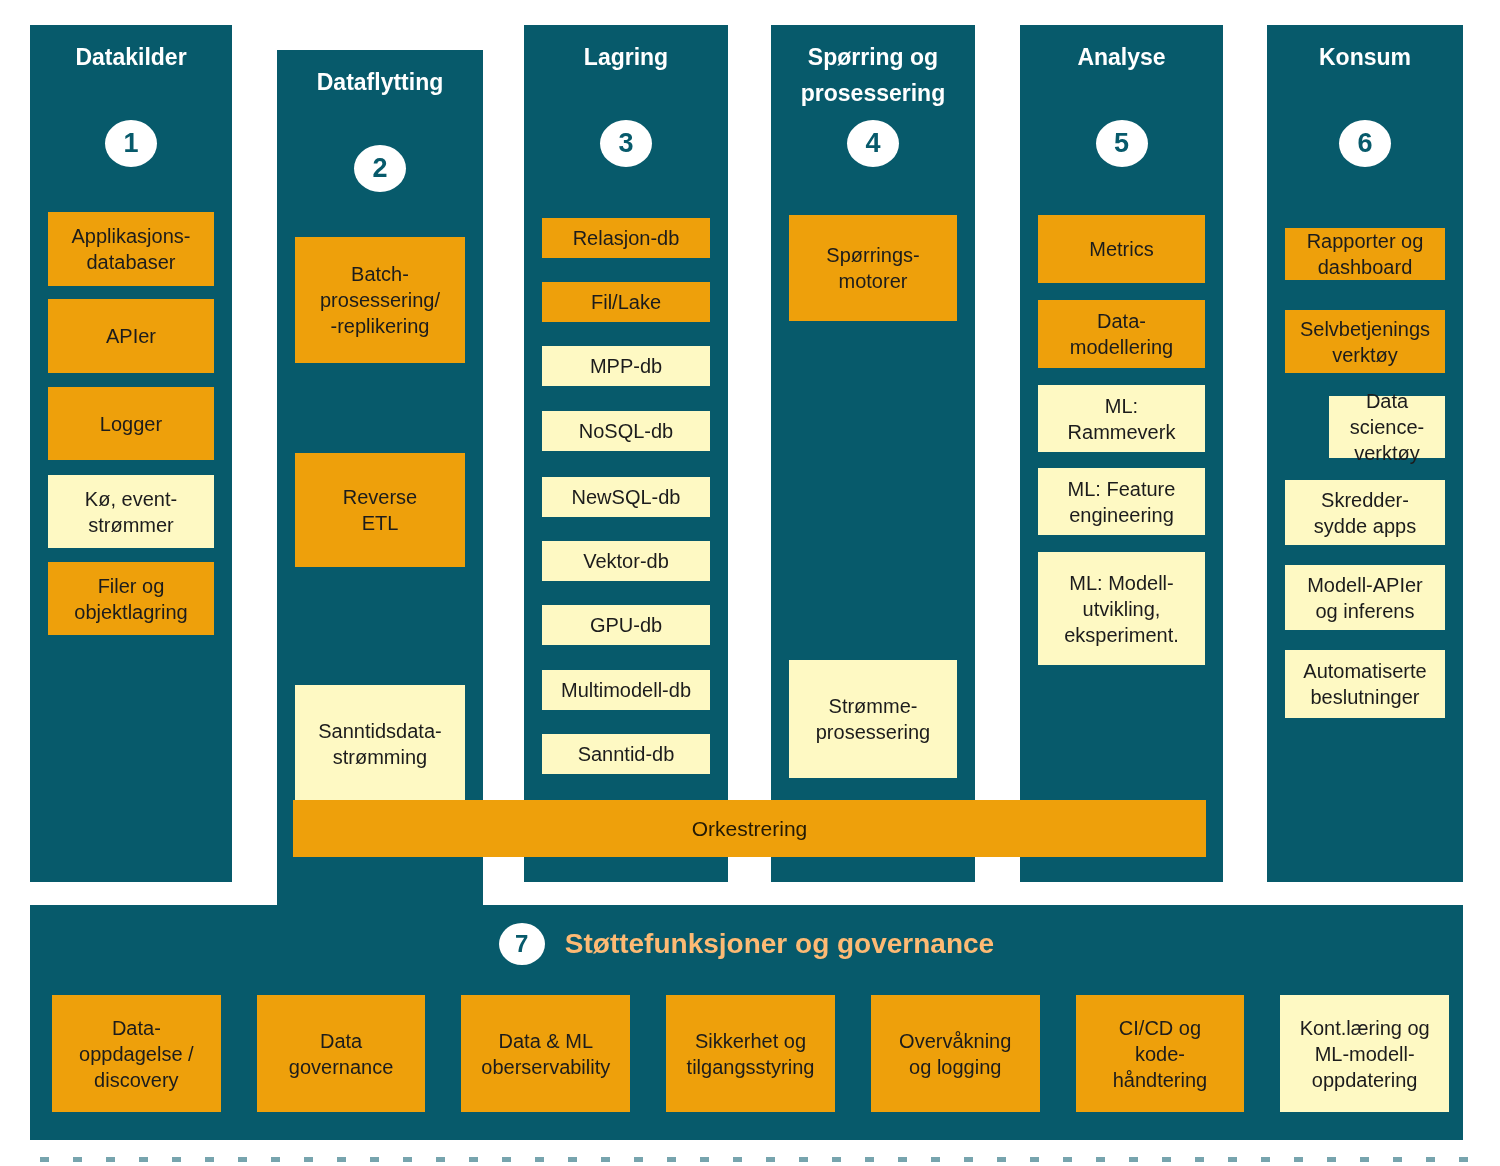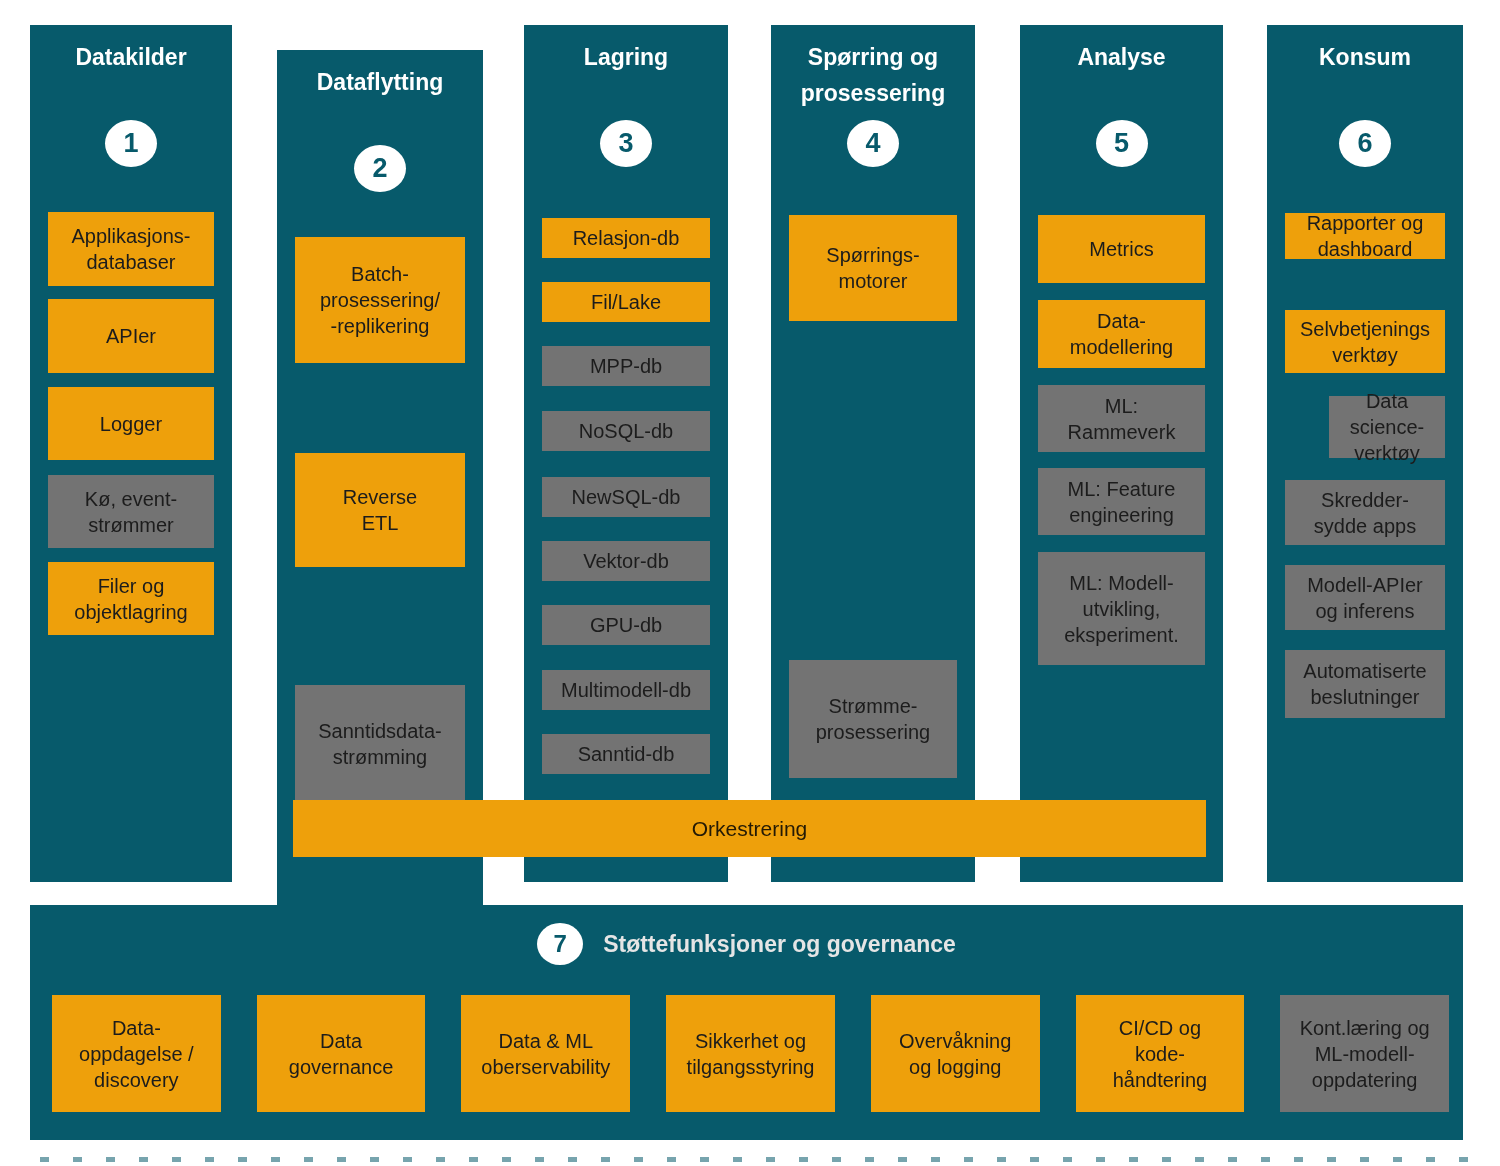--- a/index.html
+++ b/index.html
@@ -21,40 +21,40 @@
     display:flex; align-items:center; justify-content:center;
     color:#075A6B; font-weight:bold; font-size:27px;
   }
   .box {
     position:absolute; left:18px; right:18px;
     display:flex; align-items:center; justify-content:center;
     text-align:center; white-space:pre-line;
     font-size:20px; line-height:1.3; color:#1c1c1c;
   }
   .box.orange { background:#EEA00B; }
-  .box.gray   { background:#737373; }
+  .box.gray   { background:#fef9c3; }
   .orchestration {
     position:absolute; left:293px; top:800px; width:913px; height:57px;
     background:#EEA00B; z-index:5;
     display:flex; align-items:center; justify-content:center;
     font-size:21px; color:#241a05;
   }
   .support-panel {
     position:absolute; left:30px; top:905px; width:1433px; height:235px;
     background:#075A6B;
   }
   .support-header {
     position:absolute; top:14px; left:0; right:0; height:50px;
     display:flex; align-items:center; justify-content:center; gap:20px;
   }
   .support-header .number-circle {
     position:static; transform:none; width:46px; height:42px; font-size:24px;
   }
   .support-title {
-    color:#e5e5e5; font-weight:bold; font-size:23px;
+    color:#fdba74; font-weight:bold; font-size:28px;
   }
   .support-boxes {
     position:absolute; left:22px; right:14px; top:90px; height:117px;
     display:flex; gap:36px;
   }
   .support-boxes .box {
     position:static; flex:1;
   }
   .bottom-dashes {
     position:absolute; left:40px; right:24px; top:1157px; height:5px;
@@ -145,21 +145,21 @@
 utvikling,
 eksperiment.</div>
     </div>
 
   <div class="column" style="left:1267px; width:196px;">
     <div class="column-title">Konsum</div>
     <div class="number-circle">
         <span>6</span>
       </div>
     <div></div>
-  <div class="box orange" style="top: 188px; height: 46px;">Rapporter og
+  <div class="box orange" style="top: 203px; height: 52px;">Rapporter og
 dashboard</div>
       <div class="box orange" style="top: 285px; height: 63px;">Selvbetjenings
 verktøy</div>
       <div class="box gray" style="top: 371px; height: 62px; margin-left: 44px;">Data science-
 verktøy</div>
       <div class="box gray" style="top: 455px; height: 65px;">Skredder-
 sydde apps</div>
       <div class="box gray" style="top: 540px; height: 65px;">Modell-APIer
 og inferens</div>
       <div class="box gray" style="top: 625px; height: 68px;">Automatiserte

